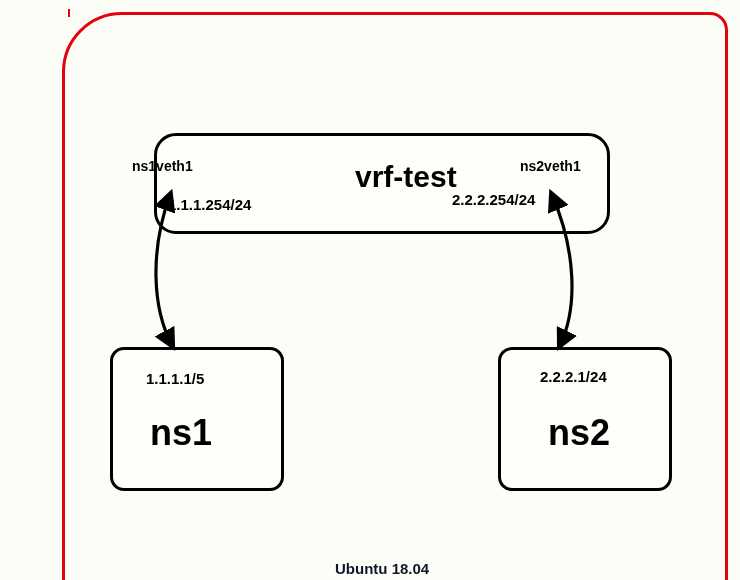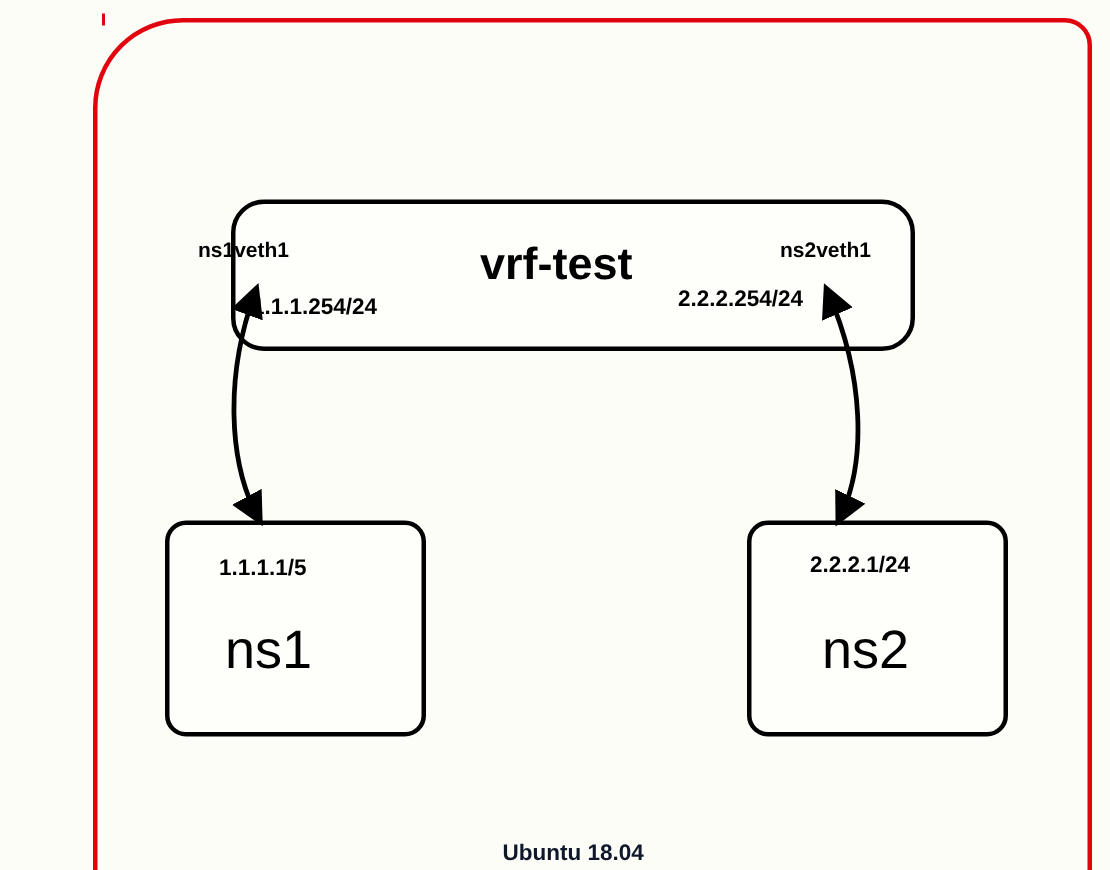--- a/index.html
+++ b/index.html
@@ -43,41 +43,42 @@
     position: absolute;
     border: 3px solid #000;
     border-radius: 22px;
     background: #fefefb;
   }
   .vrf-title {
     position: absolute;
     font-weight: 700;
     font-size: 30px;
     color: #000;
+    margin-left: 35px;
   }
   .lbl {
     position: absolute;
     font-weight: 700;
     color: #000;
     white-space: nowrap;
     margin-top: 28px;
   }
   .lbl.s14 { font-size: 14px; }
   .lbl.s15 { font-size: 15px; }
 
   
   .nsbox {
     position: absolute;
     border: 3px solid #000;
     border-radius: 14px;
     background: #fefefb;
   }
   .ns-title {
     position: absolute;
-    font-weight: 400;
+    font-weight: 700;
     font-size: 36px;
   }
   .ns-ip {
     position: absolute;
     font-weight: 700;
     font-size: 15px;
   }
 
   .os-label {
     position: absolute;

